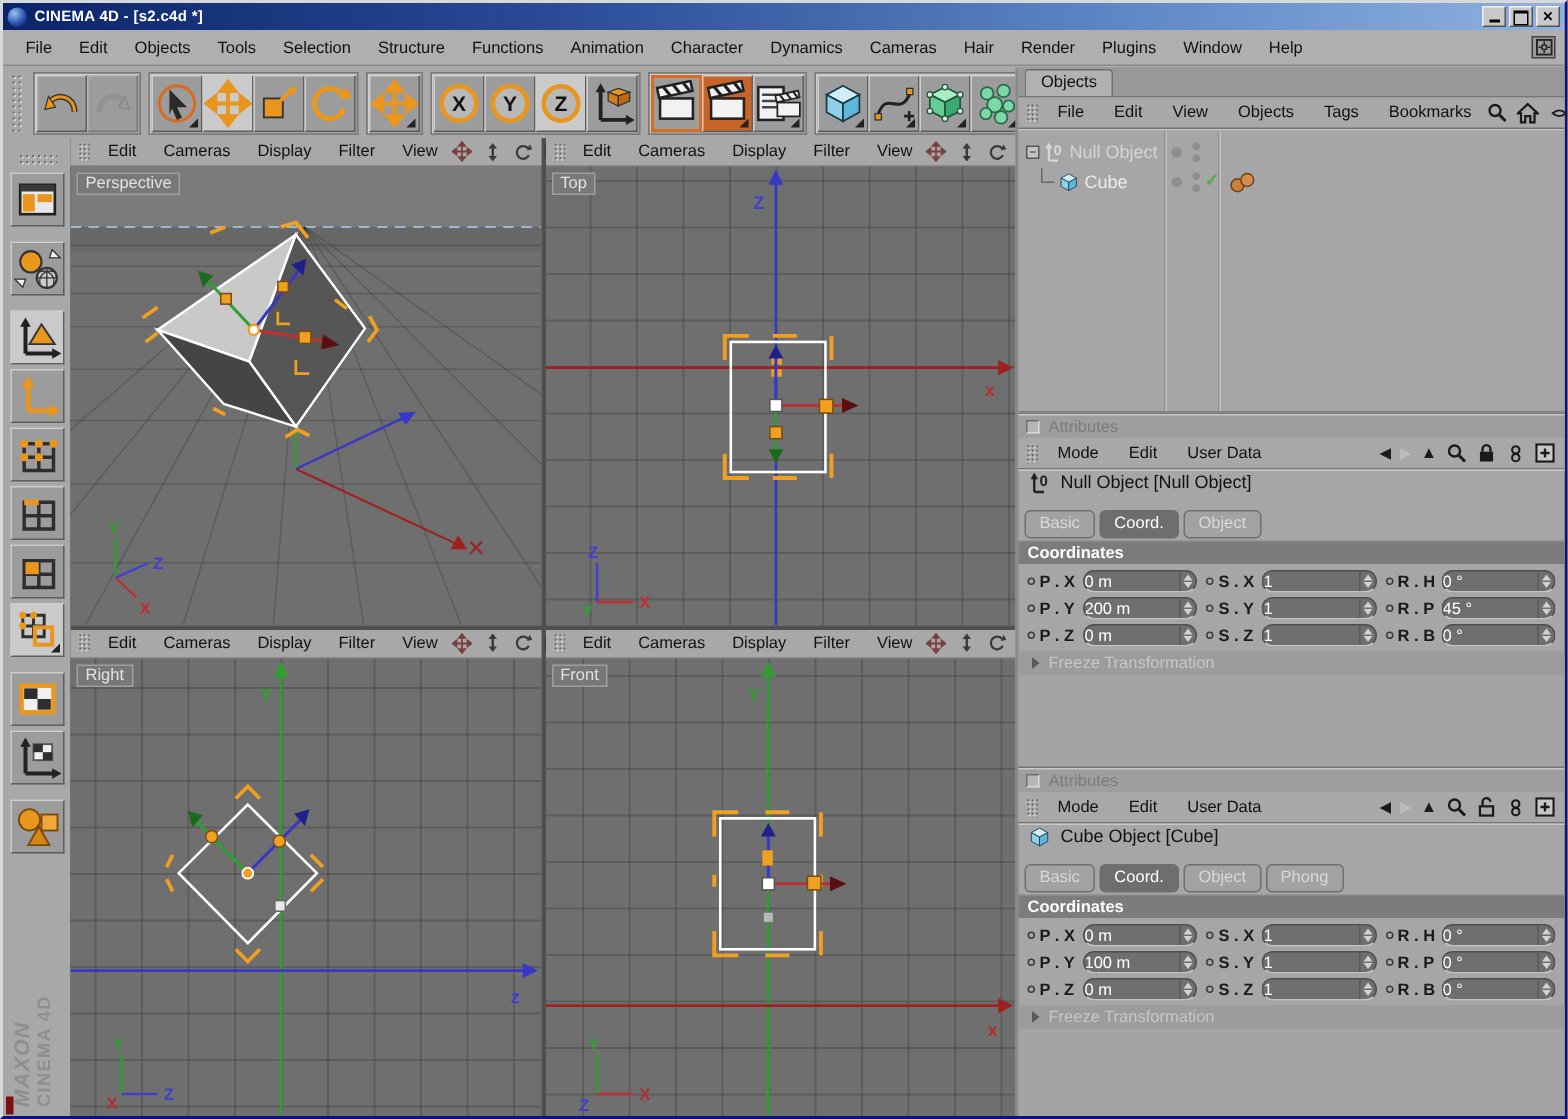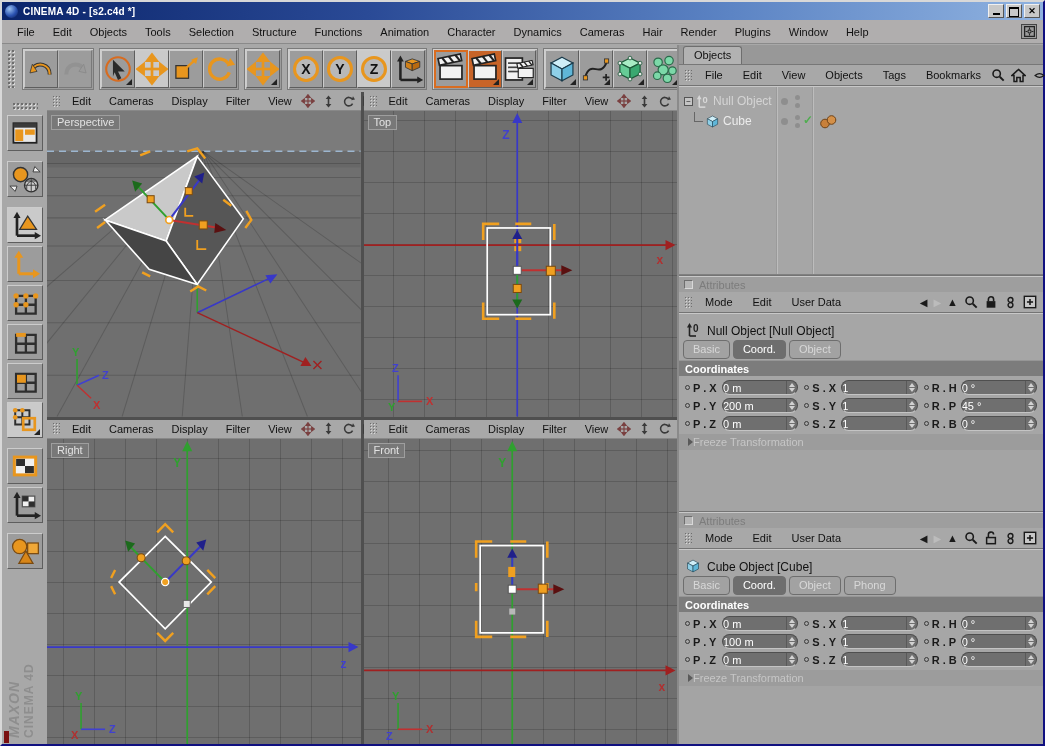--- a/index.html
+++ b/index.html
@@ -70,37 +70,37 @@
   .tname{font-size:12px;margin-left:3px;}
   .tdot{position:absolute;width:7px;height:7px;border-radius:50%;background:#8e8e8e;top:7px;}
   .tdots2{position:absolute;width:5px;top:4px;display:flex;flex-direction:column;gap:3px;}
   .tdots2 i{width:5px;height:5px;border-radius:50%;background:#8e8e8e;}
   .tcheck{position:absolute;color:#4fae4f;font-size:12px;font-weight:bold;top:2px;}
   .ttag{position:absolute;top:3px;}
   
   .attrhead{height:17px;background:#9e9e9e;border-top:2px groove #c8c8c8;display:flex;align-items:center;gap:6px;padding-left:5px;flex:none;}
   .attrcheck{width:9px;height:9px;background:#b6b6b6;border:1px solid;border-color:#6e6e6e #d8d8d8 #d8d8d8 #6e6e6e;}
   .attrhead span{font-size:11px;color:#7c7c7c;}
-  .attrobj{height:24px;display:flex;align-items:flex-end;gap:6px;padding-left:6px;flex:none;}
+  .attrobj{height:24px;display:flex;align-items:flex-start;gap:6px;padding-left:6px;flex:none;}
   .attrobj span{font-size:12px;color:#111;}
   .attrtabs{height:22px;display:flex;gap:3px;padding-left:4px;align-items:center;flex:none;}
   .atab{font-size:11px;padding:2px 9px 3px;border:1px solid #6e6e6e;border-radius:4px;background:#a2a2a2;color:#d8d8d8;}
   .atab.active{background:#6e6e6e;color:#fff;}
   .asection{height:16px;background:#7c7c7c;color:#fff;font-size:11px;font-weight:bold;display:flex;align-items:center;padding-left:6px;flex:none;border-top:1px solid #969696;}
   .coords{display:grid;grid-template-columns:1fr 1fr 1fr;gap:3px 6px;padding:4px 6px 3px 6px;flex:none;}
   .field{display:flex;align-items:center;}
   .fdot{width:5px;height:5px;border:1px solid #3a3a3a;border-radius:50%;margin-right:3px;flex:none;}
   .flab{font-size:11px;color:#1a1a1a;width:29px;flex:none;white-space:nowrap;font-weight:bold;}
   .pill{flex:1;height:15px;background:#6f6f6f;border:1px solid #4f4f4f;border-bottom-color:#c4c4c4;border-radius:8px;display:flex;align-items:center;overflow:hidden;}
   .pill .pv{color:#fff;font-size:11px;flex:1;white-space:nowrap;}
   .spin{width:11px;align-self:stretch;border-left:1px solid #595959;position:relative;flex:none;}
   .spin::before,.spin::after{content:"";position:absolute;left:2px;border-left:3px solid transparent;border-right:3px solid transparent;}
   .spin::before{top:2px;border-bottom:4px solid #d2d2d2;}
   .spin::after{bottom:2px;border-top:4px solid #d2d2d2;}
-  .freeze{height:16px;background:#9c9c9c;display:flex;align-items:center;padding-left:9px;flex:none;}
+  .freeze{height:16px;background:#9c9c9c;display:flex;align-items:center;gap:6px;padding-left:9px;flex:none;}
   .freeze i{border-top:4px solid transparent;border-bottom:4px solid transparent;border-left:5px solid #5a5a5a;}
   .freeze span{font-size:11px;color:#c6c6c6;}
   .afill{background:#a4a4a4;}
   .afill.f1{height:61px;}
   .afill.f2{flex:1;}
   text{font-family:"Liberation Sans",sans-serif;}
 </style>
 </head>
 <body>
 

